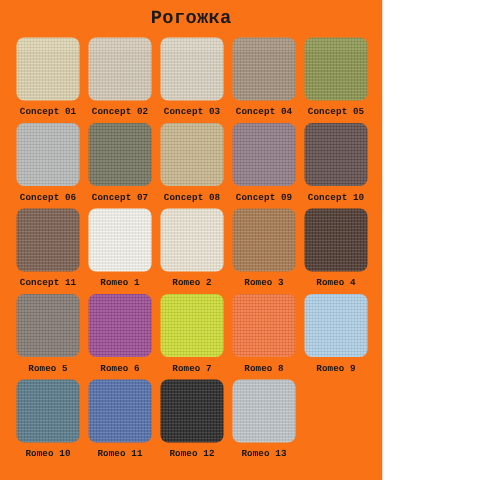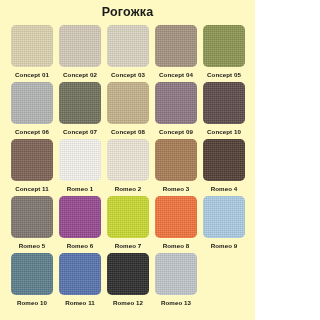--- a/index.html
+++ b/index.html
@@ -86,21 +86,21 @@
     margin-top: 3.5px;
     text-align: center;
     white-space: nowrap;
     line-height: 8px;
     letter-spacing: 0.05px;
   }
 </style>
 </head>
 <body>
 
-<div id="page" style="background-color: #fef9c3;">
+<div id="page" style="background-color: #f97316; font-family: Liberation Mono, monospace;">
 
   <div id="title" style="color: rgb(26, 26, 26);">Рогожка</div>
 
   <div id="grid">
 
     <div class="row">
       <div class="cell">
         <div class="swatch" style="background-color: rgb(220, 210, 176);"></div>
         <div class="label" style="color: rgb(23, 23, 23);">Concept 01</div>
       </div>

